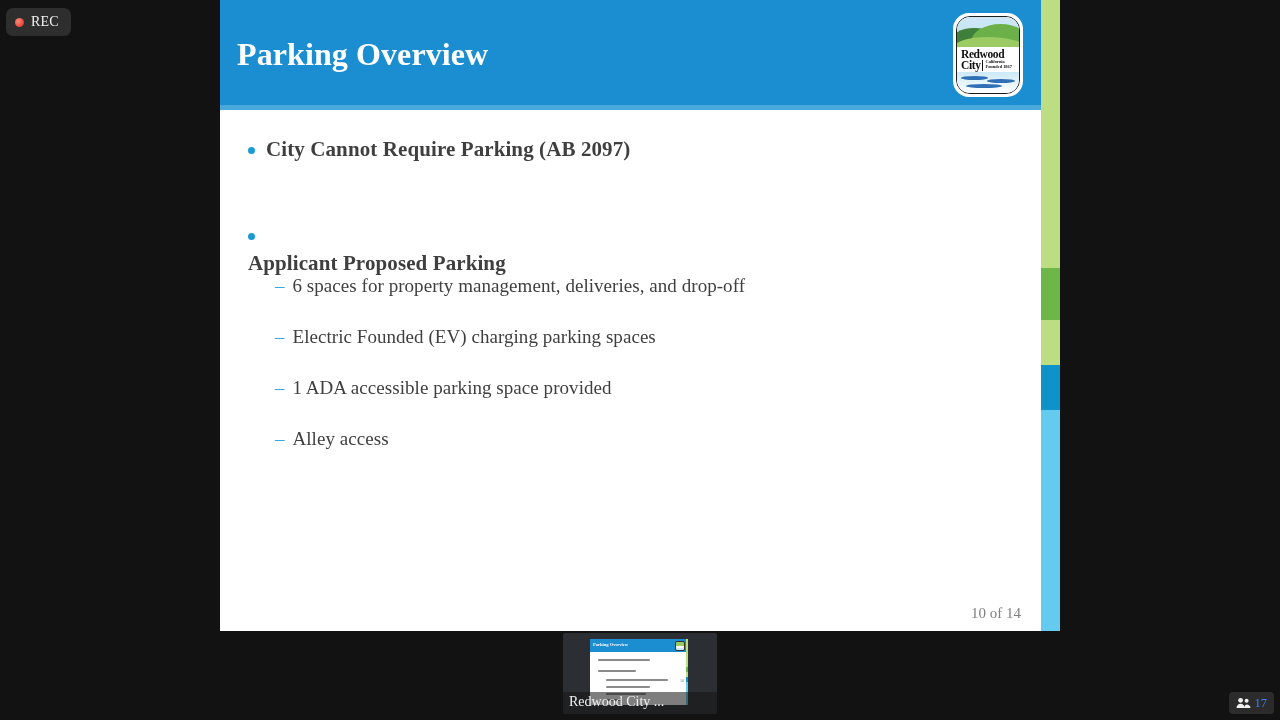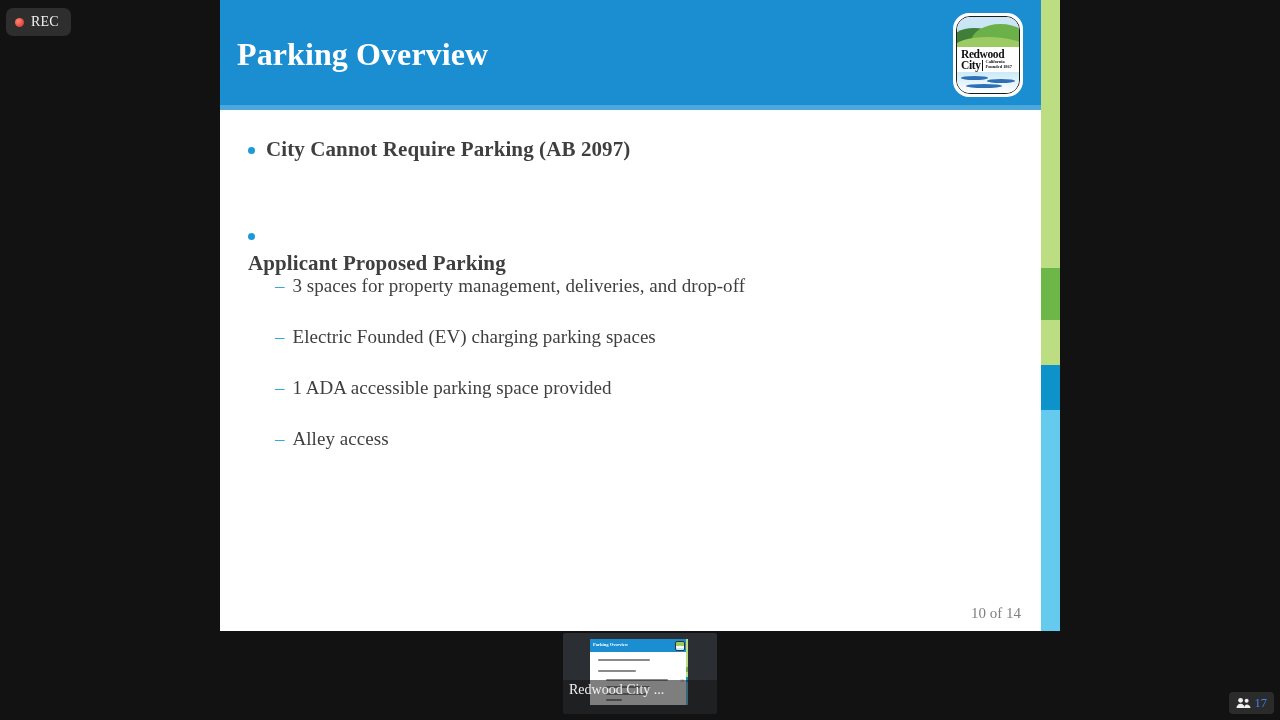--- a/index.html
+++ b/index.html
@@ -100,21 +100,21 @@
   #thumb-head-title { position:absolute; left: 3px; top: 3px; font-size: 4.5px; color:#fff;
       font-weight: bold; }
   #thumb-logo { position:absolute; right: 3px; top: 1.5px; width: 10px; height: 10px;
       border-radius: 2px; background: linear-gradient(#9ccb63 0%, #9ccb63 45%, #ffffff 46%, #ffffff 70%, #cbe9f7 71%, #cbe9f7 100%);
       border: .5px solid #333; }
   #thumb-strip { position:absolute; right:0; top:0; width: 2.5px; height: 100%; }
   .t-seg { position:absolute; left:0; width: 2.5px; }
   .t-line { position:absolute; background:#8a8a8a; height: 1.6px; border-radius: 1px; }
   #thumb-label { position: absolute; left: 0; bottom: 0; width: 100%;
       background: rgba(20,20,20,.55); color: #f0f0f0; font-size: 14px;
-      padding: 2px 6px 16px; white-space: nowrap; overflow: hidden; }
+      padding: 2px 6px 4px; white-space: nowrap; overflow: hidden; }
   #thumb-page { position:absolute; right: 4px; bottom: 22px; font-size: 4px; color:#777; }
 
   
   #participants { position: absolute; right: 6px; bottom: 6px; height: 22px;
       display: flex; align-items: center; gap: 4px;
       background: #2b2b2b; border-radius: 4px; padding: 0 7px; }
   #participants .count { color: #3b82f6; font-size: 12.5px; }
 </style>
 </head>
 <body>
@@ -162,21 +162,21 @@
           <div class="bullet-l1" style="left: 28px; top: 33px;">
             <span class="dot"></span>
             <span class="txt">City Cannot Require Parking (AB 2097)</span>
           </div>
           <div class="bullet-l1" style="left: 28px; top: 119px; flex-direction: column;">
             <span class="dot"></span>
             <span class="txt">Applicant Proposed Parking</span>
           </div>
           <div class="bullet-l2" style="left: 55px; top: 170px;">
             <span class="dash">–</span>
-            <span class="txt">3 spaces for property management, deliveries, and drop-off</span>
+            <span class="txt">6 spaces for property management, deliveries, and drop-off</span>
           </div>
           <div class="bullet-l2" style="left: 55px; top: 221px;">
             <span class="dash">–</span>
             <span class="txt">Electric Founded (EV) charging parking spaces</span>
           </div>
           <div class="bullet-l2" style="left: 55px; top: 272px;">
             <span class="dash">–</span>
             <span class="txt">1 ADA accessible parking space provided</span>
           </div>
           <div class="bullet-l2" style="left: 55px; top: 323px;">

